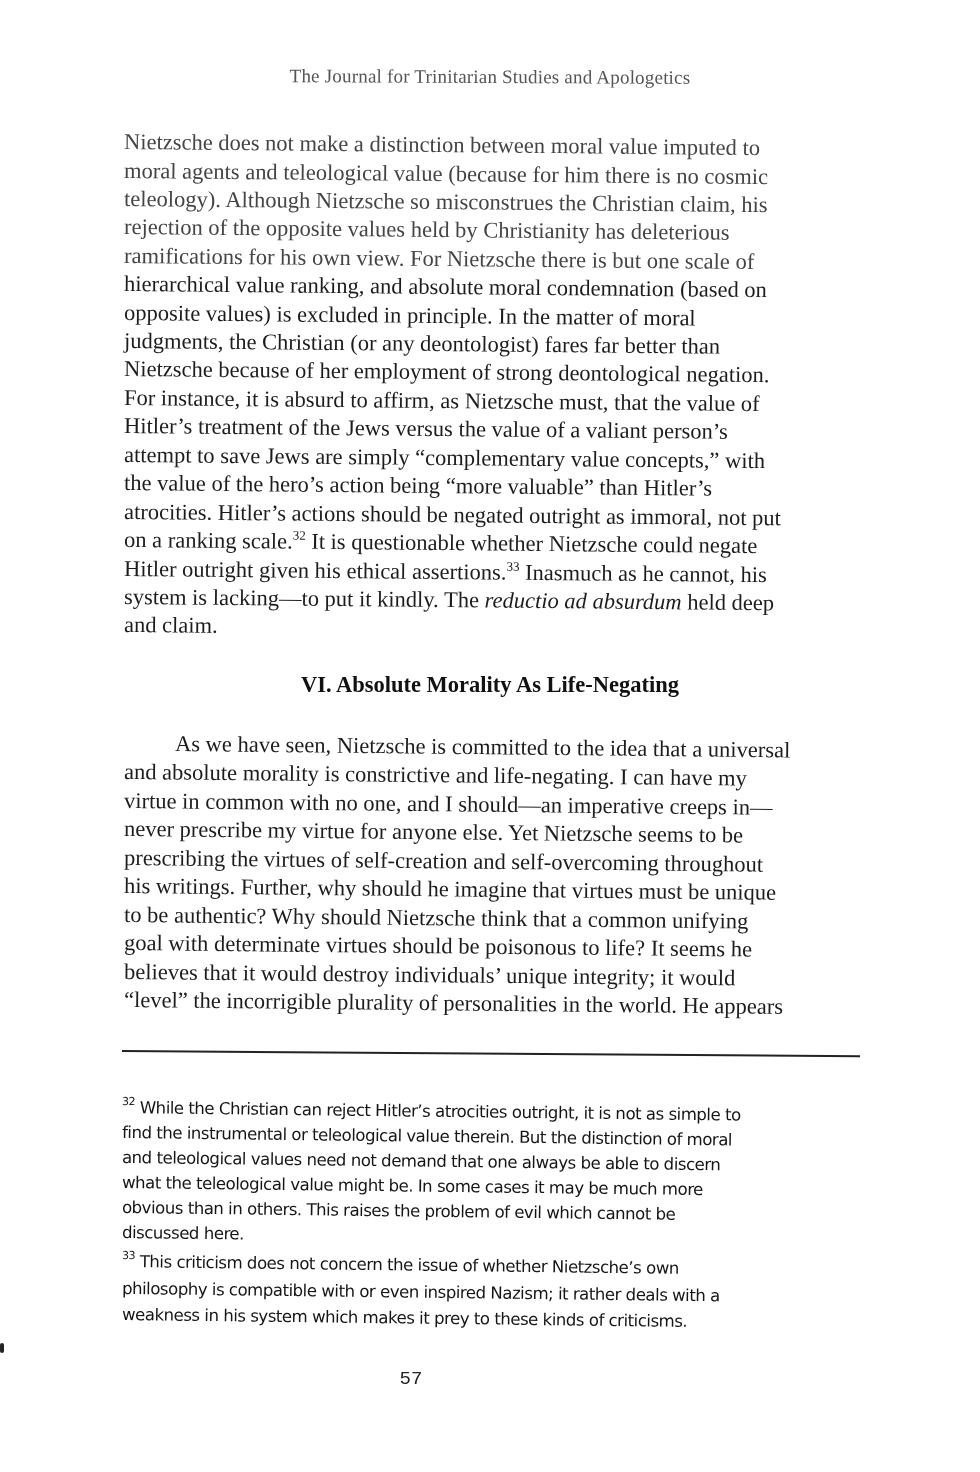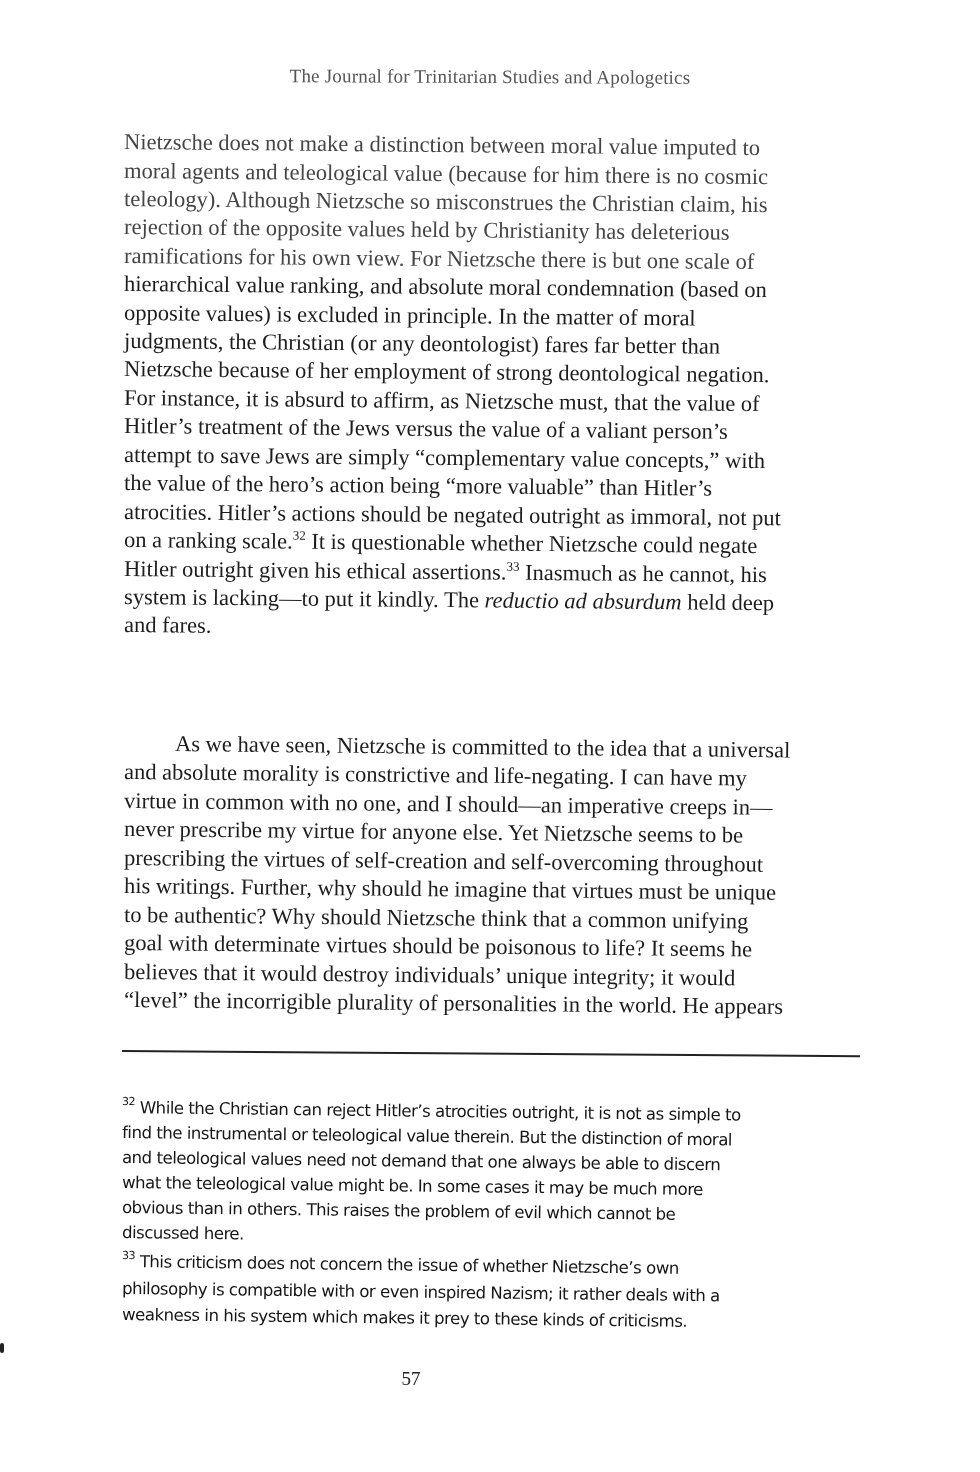--- a/index.html
+++ b/index.html
@@ -49,21 +49,21 @@
       font-size: 16.6px;
       white-space: nowrap;
       color: #151515;
       letter-spacing: -0.5px;
       transform-origin: left center;
     }
     .fn-line sup { font-size: 11px; vertical-align: 8px; line-height: 0; }
     .page-number {
       position: absolute; left: 0; width: 822px; top: 1368px;
       text-align: center;
-      font-family: Liberation Serif, serif;
+      font-family: Liberation Mono, monospace;
       font-size: 19px; color: #222;
     }
     .scan-mark {
       position: absolute; left: 0; top: 1343px; width: 4px; height: 10px;
       background: #222; border-radius: 2px;
     }
   </style>
 </head>
 <body>
 
@@ -88,23 +88,24 @@
     <div class="body-line" style="left:124px;top:499px;transform:rotate(0.55deg);">atrocities. Hitler’s actions should be negated outright as immoral, not put</div>
     <div class="body-line" style="left:124px;top:527px;transform:rotate(0.55deg);">
       <span>on a ranking scale.</span><sup>32</sup><span> It is questionable whether Nietzsche could negate</span>
     </div>
     <div class="body-line" style="left:124px;top:556px;transform:rotate(0.55deg);">
       <span>Hitler outright given his ethical assertions.</span><sup>33</sup><span> Inasmuch as he cannot, his</span>
     </div>
     <div class="body-line" style="left:124px;top:584px;transform:rotate(0.55deg);">
       <span>system is lacking—to put it kindly. The </span><em>reductio ad absurdum</em><span> held deep</span>
     </div>
-    <div class="body-line" style="left:124px;top:612px;transform:rotate(0.55deg);">and fares.</div>
+    <div class="body-line" style="left:124px;top:612px;transform:rotate(0.55deg);">and claim.</div>
   </div>
 
+  <div class="section-heading">VI. Absolute Morality As Life-Negating</div>
 
   <div>
     <div class="body-line" style="left:175px;top:731px;transform:rotate(0.6deg);">As we have seen, Nietzsche is committed to the idea that a universal</div>
     <div class="body-line" style="left:124px;top:759px;transform:rotate(0.6deg);">and absolute morality is constrictive and life-negating. I can have my</div>
     <div class="body-line" style="left:124px;top:788px;transform:rotate(0.6deg);">virtue in common with no one, and I should—an imperative creeps in—</div>
     <div class="body-line" style="left:124px;top:816px;transform:rotate(0.6deg);">never prescribe my virtue for anyone else. Yet Nietzsche seems to be</div>
     <div class="body-line" style="left:124px;top:845px;transform:rotate(0.6deg);">prescribing the virtues of self-creation and self-overcoming throughout</div>
     <div class="body-line" style="left:124px;top:873px;transform:rotate(0.6deg);">his writings. Further, why should he imagine that virtues must be unique</div>
     <div class="body-line" style="left:124px;top:902px;transform:rotate(0.6deg);">to be authentic? Why should Nietzsche think that a common unifying</div>
     <div class="body-line" style="left:124px;top:930px;transform:rotate(0.6deg);">goal with determinate virtues should be poisonous to life? It seems he</div>

